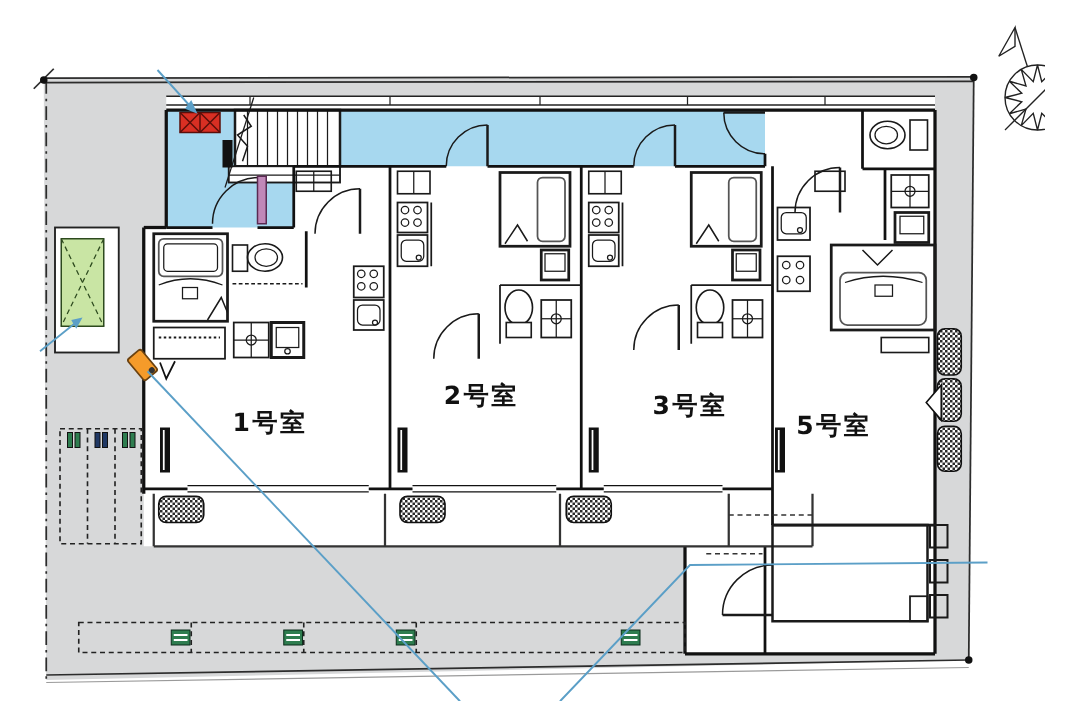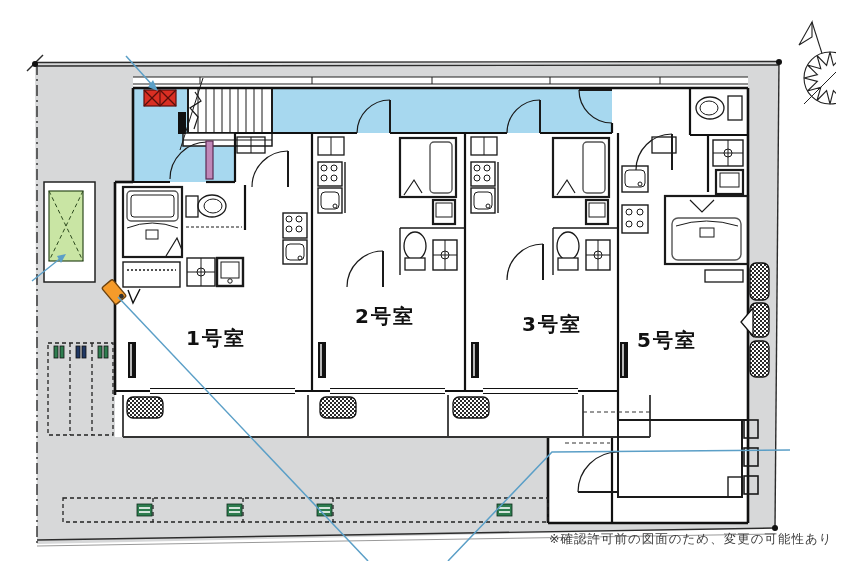--- a/index.html
+++ b/index.html
@@ -422,14 +422,13 @@
     <path d="M 812,22 L 799,45 L 812,37 Z"></path>
     <line x1="804" y1="104" x2="856" y2="52" stroke-width="1"></line>
   </g>
 </svg>
 
 <div class="room-label" style="left:186px;top:325px">1号室</div>
 <div class="room-label" style="left:355px;top:303px">2号室</div>
 <div class="room-label" style="left:522px;top:311px">3号室</div>
 <div class="room-label" style="left:637px;top:327px">5号室</div>
 
-<div class="note-label" style="left:549px;top:531px">※確認許可前の図面のため、変更の可能性あり</div>
 </div>
 
 </body></html>

